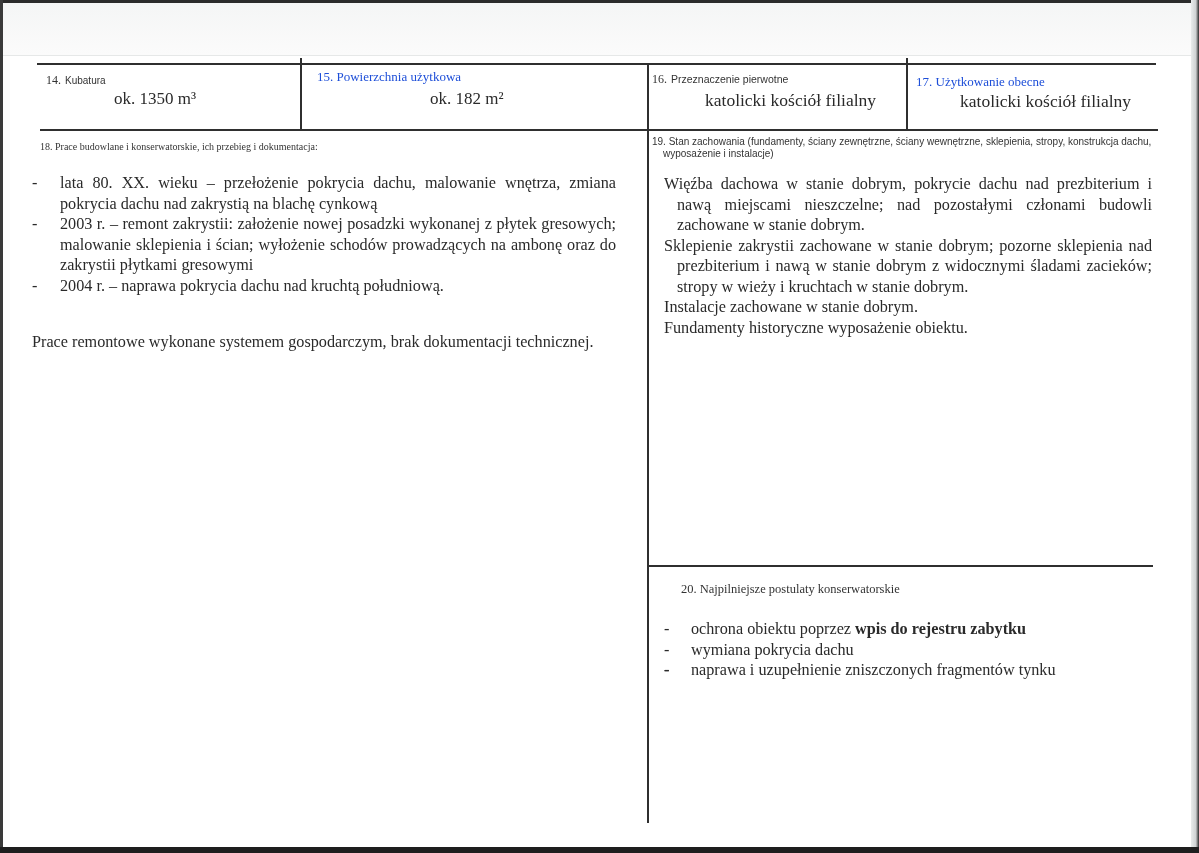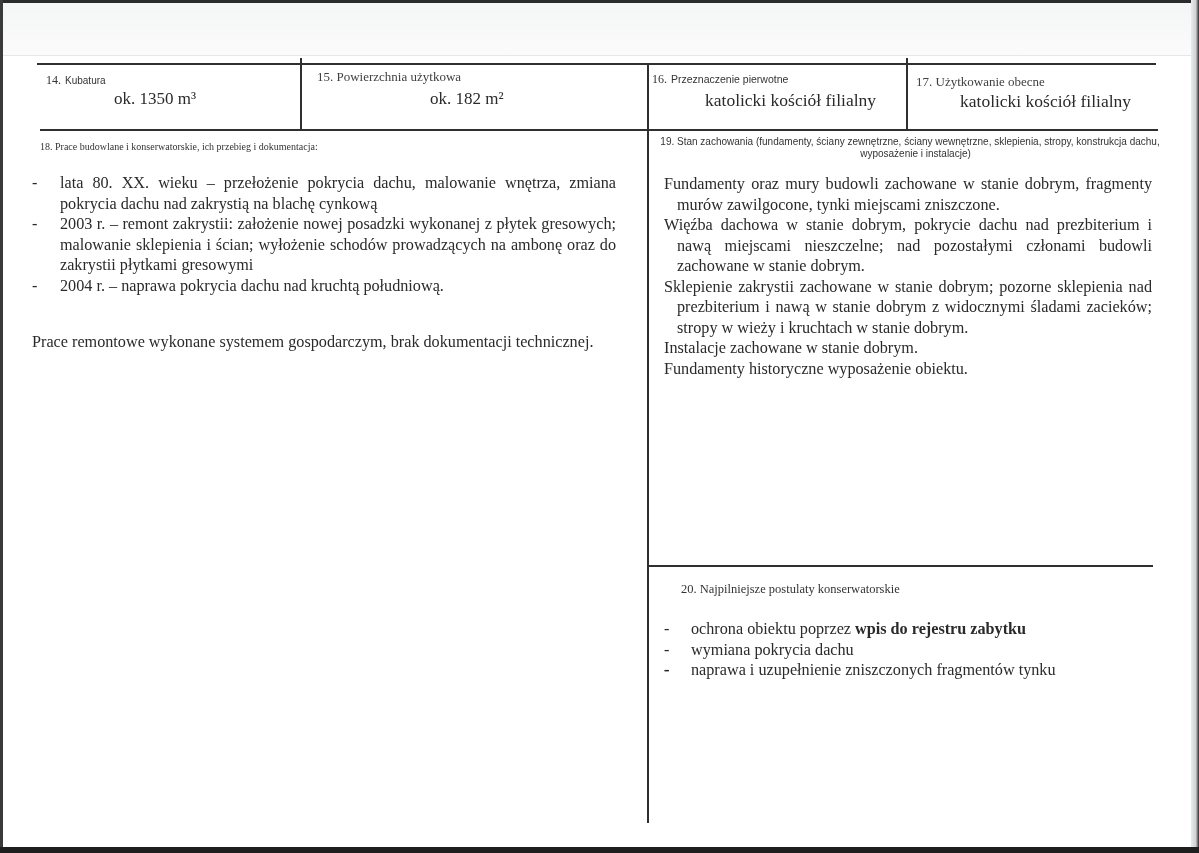--- a/index.html
+++ b/index.html
@@ -13,22 +13,22 @@
     background: linear-gradient(#f4f5f5, #fbfbfb); border-bottom: 1px solid #e6e8e8; }
   .edge-left { position: absolute; left: 0; top: 0; width: 3px; height: 853px; background: #3a3a3a; }
   .edge-bottom { position: absolute; left: 0; bottom: 0; width: 1199px; height: 6px; background: #1e1e1e; }
   .edge-right { position: absolute; right: 0; top: 0; width: 8px; height: 853px;
     background: linear-gradient(90deg, #e9ecec, #cfd2d3 60%, #2b2b2b); }
   .edge-top { position: absolute; left: 0; top: 0; width: 1199px; height: 3px; background: #2b2b2b; }
 
   .hline { position: absolute; height: 2px; background: #2f2f2f; }
   .vline { position: absolute; width: 2px; background: #2f2f2f; }
 
-  .label-sans { font-family: "Liberation Sans", sans-serif; font-size: 10px; color: #333; text-align: center; }
-  .label-serif { font-family: "Liberation Serif", serif; font-size: 13px; color: #404040; }
+  .label-sans { font-family: "Liberation Sans", sans-serif; font-size: 10px; color: #333; }
+  .label-serif { font-family: "Liberation Serif", serif; font-size: 13px; color: #1d4ed8; }
   .num { font-family: "Liberation Serif", serif; font-size: 12px; color: #333; }
 
   .cell-label { position: absolute; white-space: nowrap; }
   .cell-value { position: absolute; font-size: 17px; white-space: nowrap; color: #2a2a2a; }
 
   .body-text { position: absolute; font-size: 16.2px; line-height: 20.5px; color: #2a2a2a; }
   .body-text ul { list-style: none; margin: 0; padding: 0; }
   .body-text li { position: relative; padding-left: 28px; text-align: justify; }
   .body-text li .dash { position: absolute; left: 0; top: 0; }
   .para { margin: 0; text-align: justify; }
@@ -81,21 +81,20 @@
   <ul>
     <li><span class="dash">-</span><span>lata 80. XX. wieku – przełożenie pokrycia dachu, malowanie wnętrza, zmiana pokrycia dachu nad zakrystią na blachę cynkową</span></li>
     <li><span class="dash">-</span><span>2003 r. – remont zakrystii: założenie nowej posadzki wykonanej z płytek gresowych; malowanie sklepienia i ścian; wyłożenie schodów prowadzących na ambonę oraz do zakrystii płytkami gresowymi</span></li>
     <li><span class="dash">-</span><span>2004 r. – naprawa pokrycia dachu nad kruchtą południową.</span></li>
   </ul>
 </div>
 <p class="body-text para" style="left:32px; top:332px; width:584px;">Prace remontowe wykonane systemem gospodarczym, brak dokumentacji technicznej.</p>
 
 <div class="cell-label label-sans" style="left:652px; top:136px; width:505px; white-space:normal; line-height:12px; padding-left:11px; text-indent:-11px;">19. Stan zachowania (fundamenty, ściany zewnętrzne, ściany wewnętrzne, sklepienia, stropy, konstrukcja dachu, wyposażenie i instalacje)</div>
 <div class="body-text s19" style="left:664px; top:174px; width:488px;">
-  <p>Fundamenty oraz mury budowli zachowane w stanie dobrym, fragmenty murów zawilgocone, tynki miejscami zniszczone.</p>
   <p>Więźba dachowa w stanie dobrym, pokrycie dachu nad prezbiterium i nawą miejscami nieszczelne; nad pozostałymi członami budowli zachowane w stanie dobrym.</p>
   <p>Sklepienie zakrystii zachowane w stanie dobrym; pozorne sklepienia nad prezbiterium i nawą w stanie dobrym z widocznymi śladami zacieków; stropy w wieży i kruchtach w stanie dobrym.</p>
   <p>Instalacje zachowane w stanie dobrym.</p>
   <p>Fundamenty historyczne wyposażenie obiektu.</p>
 </div>
 
 <div class="cell-label" style="left:681px; top:582px; font-size:12.5px; color:#333;">20. Najpilniejsze postulaty konserwatorskie</div>
 <div class="body-text s20" style="left:664px; top:619px; width:480px;">
   <ul>
     <li><span class="dash">-</span><span>ochrona obiektu poprzez </span><b>wpis do rejestru zabytku</b></li>

